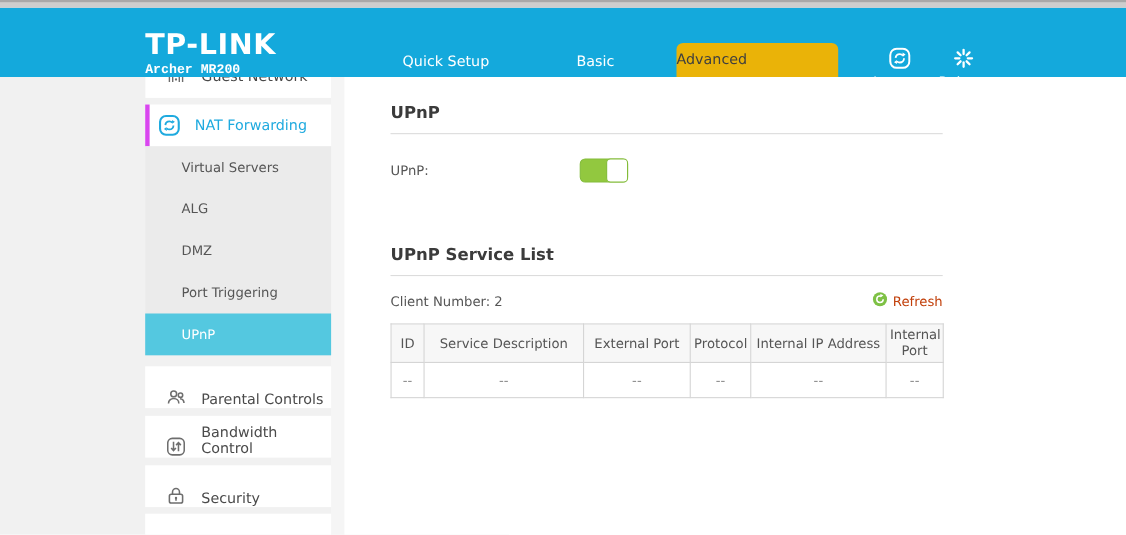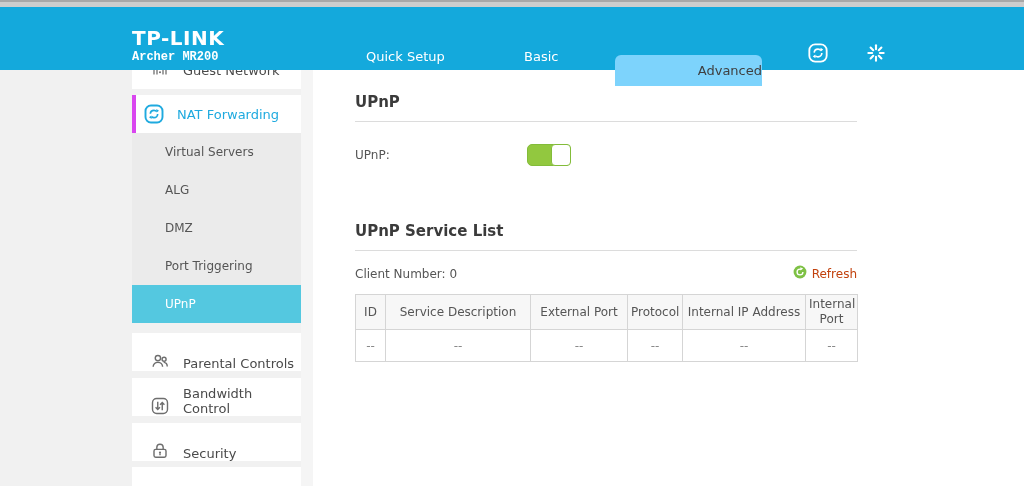--- a/index.html
+++ b/index.html
@@ -11,30 +11,30 @@
   }
 
   
   .top-strip { position:absolute; top:0; left:0; right:0; height:7px;
     background:#CDCDCD; border-top:2px solid #A8A8A8; z-index:20; }
 
   
   .header { position:absolute; top:7px; left:0; right:0; height:63px;
     background:#14A9DC; z-index:10; }
   .logo { position:absolute; left:132px; top:21px; color:#fff; line-height:1; }
-  .logo-main { font-size:20px; font-weight:800; letter-spacing:.5px; }
+  .logo-main { font-size:26px; font-weight:800; letter-spacing:.5px; }
   .logo-model { font-family:Liberation Mono, monospace;
     font-weight:bold; font-size:12px; margin-top:3px; }
 
   .tab { position:absolute; top:42px; color:#fff; font-size:13px; cursor:pointer; }
   .tab-quick { left:366px; }
   .tab-basic { left:524px; }
   .tab-advanced { left:615px; top:32px; width:147px; height:31px;
-    background:#7dd3fc; border-radius:6px 6px 0 0; color:#3F3F3F;
-    display:flex; align-items:center; justify-content:flex-end;margin-top:16px; }
+    background:#eab308; border-radius:6px 6px 0 0; color:#3F3F3F;
+    display:flex; align-items:center; justify-content:flex-start; }
 
   .header-action { position:absolute; top:36px; width:52px; text-align:center;
     color:#fff; cursor:pointer; }
   .action-logout { left:792px; }
   .action-reboot { left:850px; }
   .header-action .alabel { display:block; font-size:13px; margin-top:1px; }
   .header-action svg { display:inline-block; }
 
   
   .sidebar { position:absolute; left:132px; top:58px; width:169px; z-index:1; }
@@ -220,21 +220,21 @@
       <span class="field-label">UPnP:</span>
       <div class="toggle on">
         <div class="toggle-knob"></div>
       </div>
     </div>
 
     <h2 class="section-title list-title">UPnP Service List</h2>
     <div class="divider"></div>
 
     <div class="client-row">
-      <span class="client-number">Client Number: 0</span>
+      <span class="client-number">Client Number: 2</span>
       <span class="refresh">
         <span class="icon">
           <svg viewBox="0 0 24 24" width="14" height="14">
             <circle cx="12" cy="12" r="11" fill="#7EC145"></circle>
             <circle cx="12" cy="12" r="5" fill="none" stroke="#fff" stroke-width="2.3" stroke-dasharray="25 6.5"></circle>
             <polygon points="12.4,3.9 17.4,6.0 13.0,9.4" fill="#fff"></polygon>
           </svg>
         </span>
         <span>Refresh</span>
       </span>

